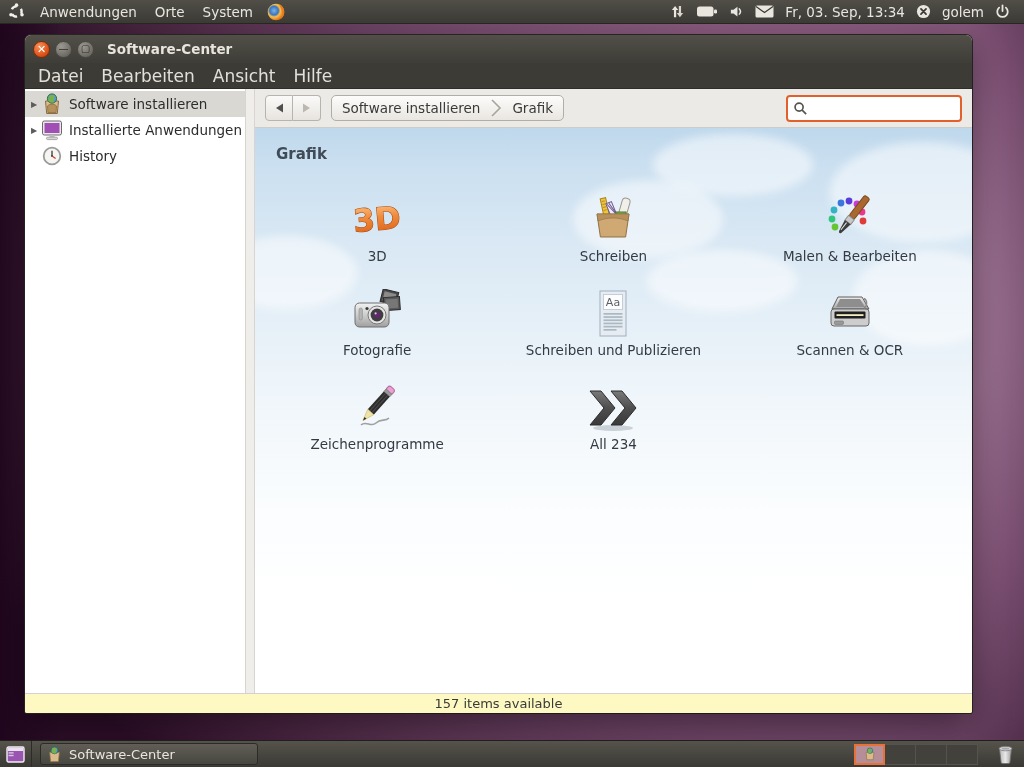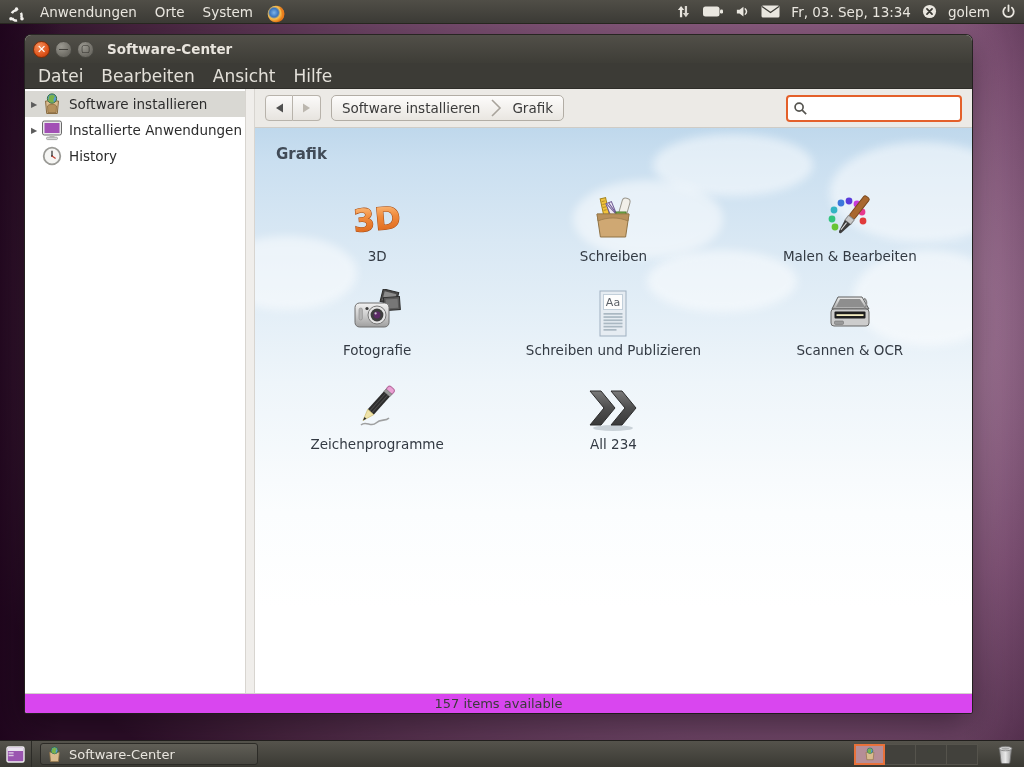--- a/index.html
+++ b/index.html
@@ -16,22 +16,22 @@
 
   
   .panel {
     position:absolute; left:0; top:0; width:1024px; height:24px;
     background:linear-gradient(#504e47,#3b3a35);
     border-bottom:1px solid #27261f;
     display:flex; align-items:center; color:#e9e6df; font-size:13.5px;
     z-index:50;
   }
   .panel .menu-item { padding:0 9px; height:24px; display:flex; align-items:center; cursor:default; }
-  .panel .left { display:flex; align-items:flex-end; }
-  .panel .right { margin-left:auto; display:flex; align-items:center; gap:11px; padding-right:8px; }
+  .panel .left { display:flex; align-items:center; }
+  .panel .right { margin-left:auto; display:flex; align-items:center; gap:11px; padding-right:14px; }
   .panel .icon { display:flex; align-items:center; }
   .ubuntu-logo { margin:0 6px 0 8px; }
   .ff-icon { margin-left:4px; }
 
   
   .window {
     position:absolute; left:25px; top:35px; width:947px; height:678px;
     border-radius:6px 6px 2px 2px;
     box-shadow:0 10px 34px rgba(10,0,10,.5), 0 0 0 1px #2c2b27;
     background:#ece9e5; z-index:10;
@@ -89,21 +89,21 @@
     position:relative; flex:1; overflow:hidden;
     background:linear-gradient(#bfd8ec 0%, #cadfF0 6%, #d9e8f4 20%, #eef5fa 45%, #fbfdfe 68%, #ffffff 85%);
   }
   .cloud { position:absolute; background:#fff; opacity:.5; border-radius:50%; filter:blur(4px); }
   .heading { position:relative; font-size:15px; font-weight:bold; color:#414b57; padding:17px 0 0 21px; }
   .grid { position:relative; display:grid; grid-template-columns:repeat(3,1fr); margin-top:26px; padding:0 4px; }
   .cat { height:94px; display:flex; flex-direction:column; align-items:center; justify-content:flex-start; cursor:pointer; }
   .cat .iconbox { height:56px; display:flex; align-items:flex-end; justify-content:center; }
   .cat .clabel { font-size:13.5px; color:#333a43; margin-top:3px; white-space:nowrap; }
 
-  .statusbar { height:20px; background:#d946ef; border-top:1px solid #d5d2cd;
+  .statusbar { height:20px; background:#fef9c3; border-top:1px solid #d5d2cd;
     display:flex; align-items:center; justify-content:center; font-size:13px; color:#3a3a3a; flex:none; }
 
   
   .taskbar {
     position:absolute; left:0; bottom:0; width:1024px; height:27px;
     background:linear-gradient(#55534c,#3a3933); border-top:1px solid #211f1d;
     display:flex; align-items:center; z-index:50;
   }
   .showdesk { width:32px; height:27px; display:flex; align-items:center; justify-content:center;
     border-right:1px solid #2c2b27; }

